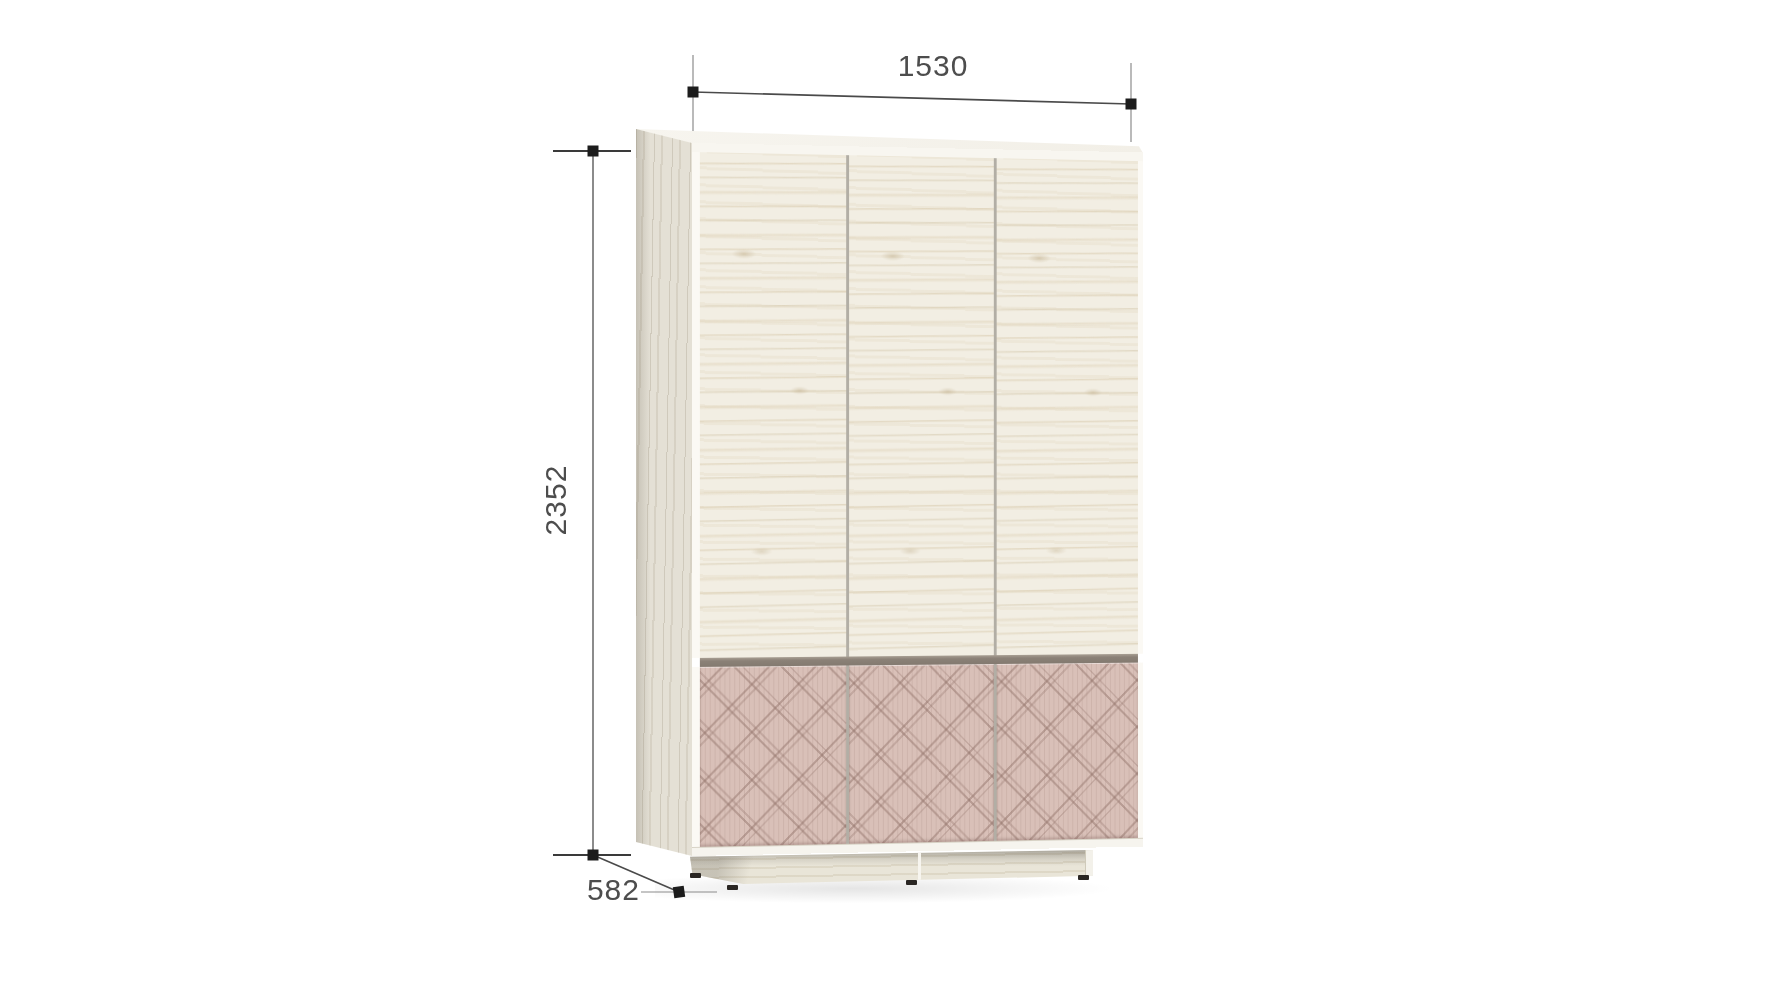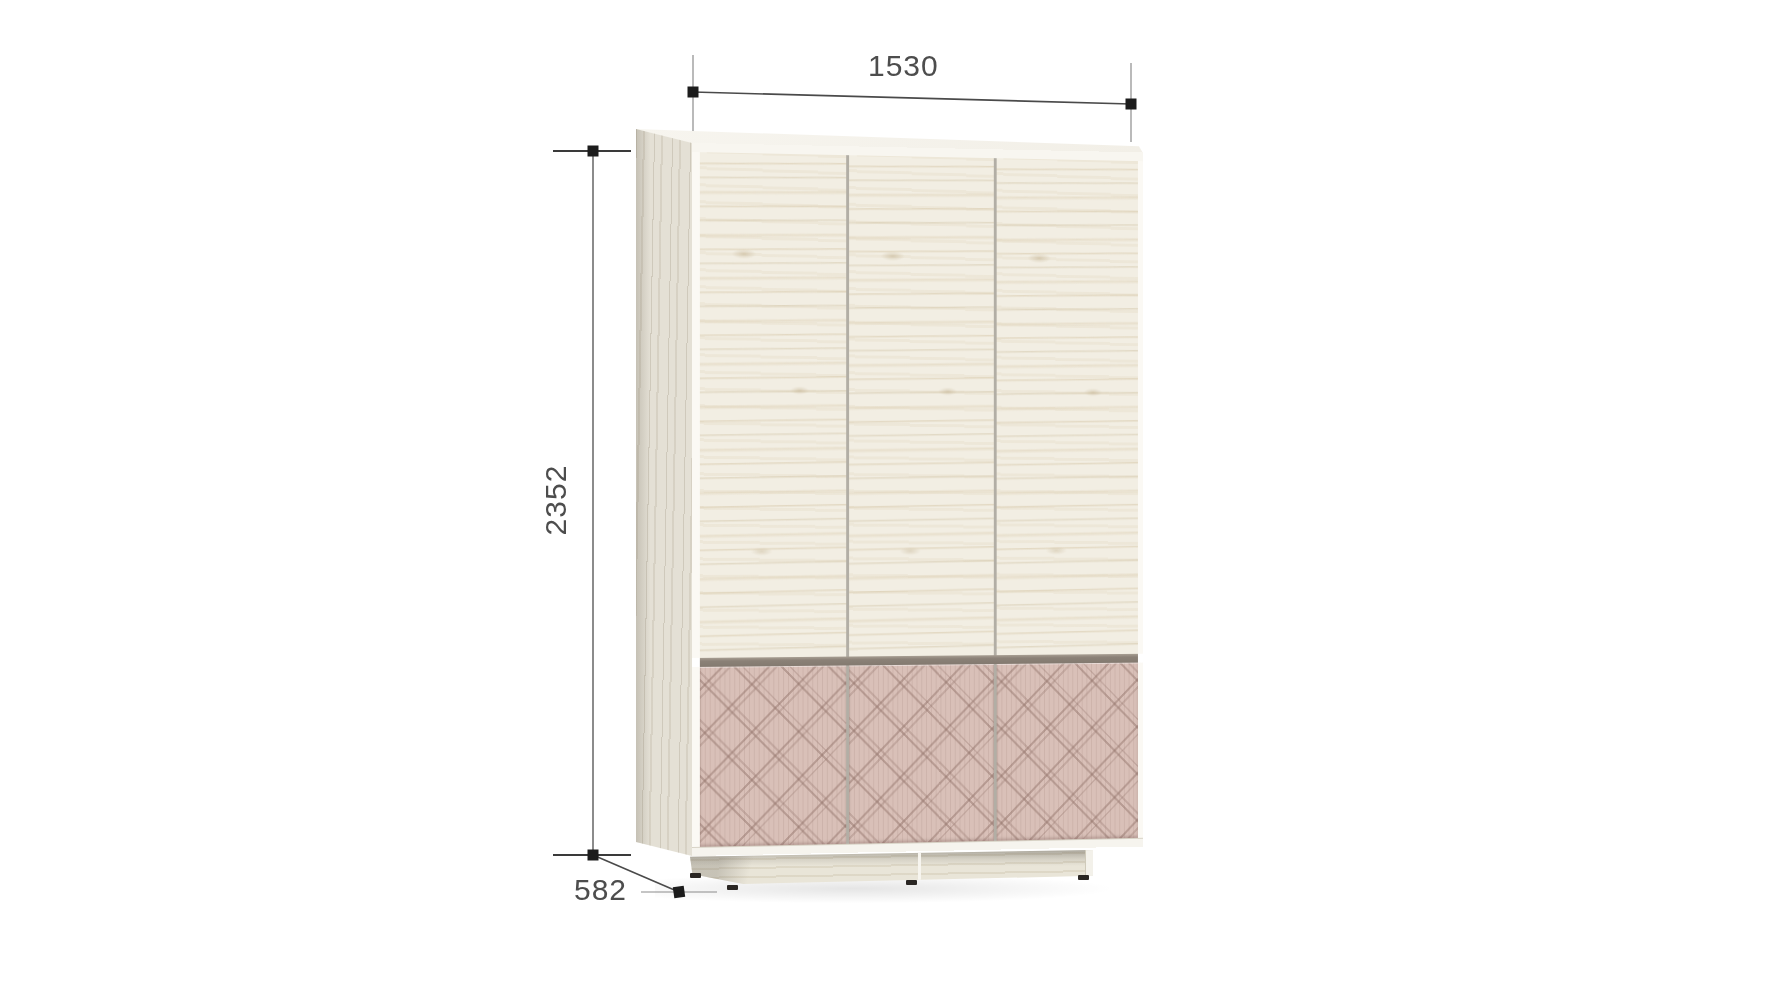--- a/index.html
+++ b/index.html
@@ -4,24 +4,24 @@
 <style>
   html,body{margin:0;padding:0;background:#ffffff;}
   .canvas{
     position:relative;width:1778px;height:1000px;background:#ffffff;overflow:hidden;
     font-family:"Liberation Sans",sans-serif;
   }
 
   
   .dim-svg{position:absolute;left:0;top:0;width:1778px;height:1000px;pointer-events:none;z-index:6;}
   .dim-label{position:absolute;color:#4d4d4d;font-size:30px;letter-spacing:1px;z-index:7;}
-  .lbl-width{left:868px;top:49px;width:130px;text-align:left;}
+  .lbl-width{left:868px;top:49px;width:130px;text-align:center;}
   .lbl-height{left:476px;top:480px;width:160px;height:40px;line-height:40px;text-align:center;
               transform:rotate(-90deg);transform-origin:50% 50%;}
-  .lbl-depth{left:574px;top:873px;width:90px;text-align:left;}
+  .lbl-depth{left:550px;top:873px;width:90px;text-align:right;}
 
   
   .gshadow{position:absolute;left:655px;top:876px;width:470px;height:28px;z-index:0;
     background:radial-gradient(ellipse at 42% 45%, rgba(0,0,0,0.10), rgba(0,0,0,0) 68%);}
 
   .w-top{position:absolute;left:636px;top:129px;width:507px;height:24px;z-index:2;
     background:linear-gradient(90deg,#f7f5ef,#f2efe7);
     clip-path:polygon(0% 0%, 99.2% 72%, 100% 100%, 11% 60%);}
 
   .w-side{position:absolute;left:636px;top:129px;width:56px;height:713px;z-index:2;

